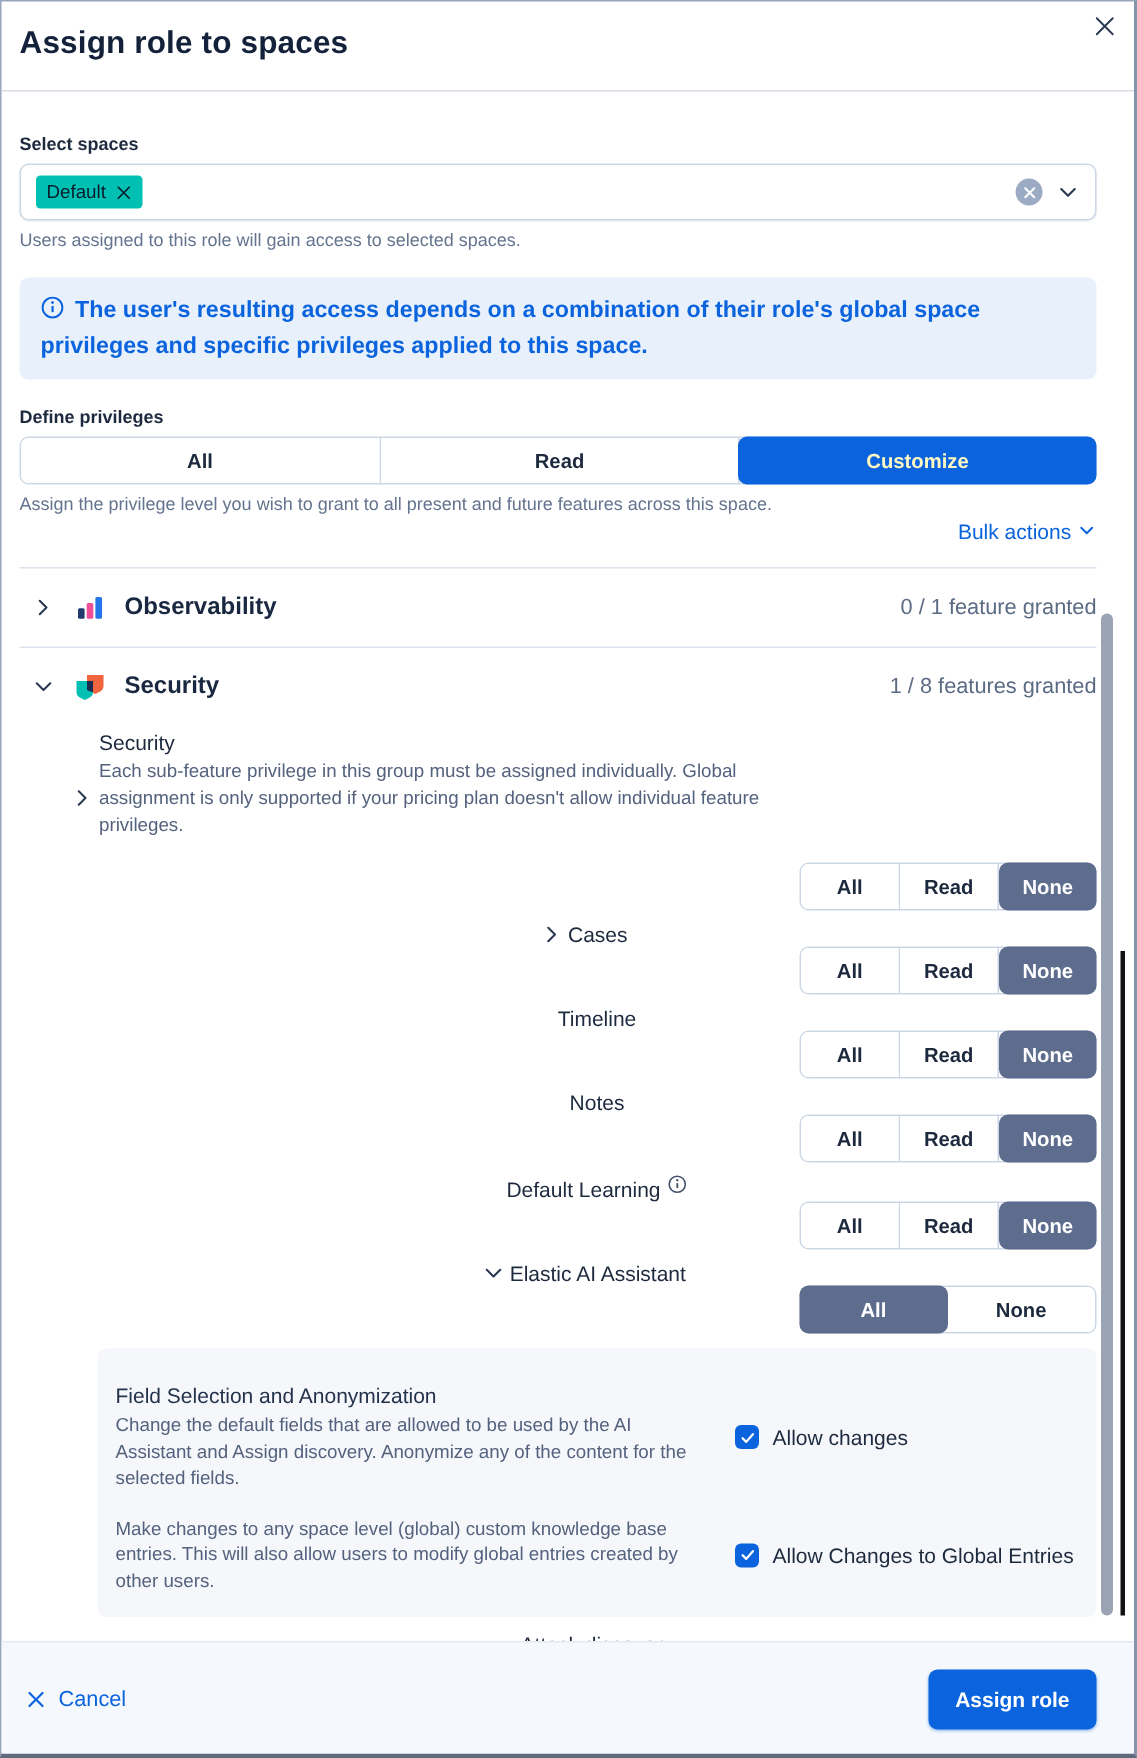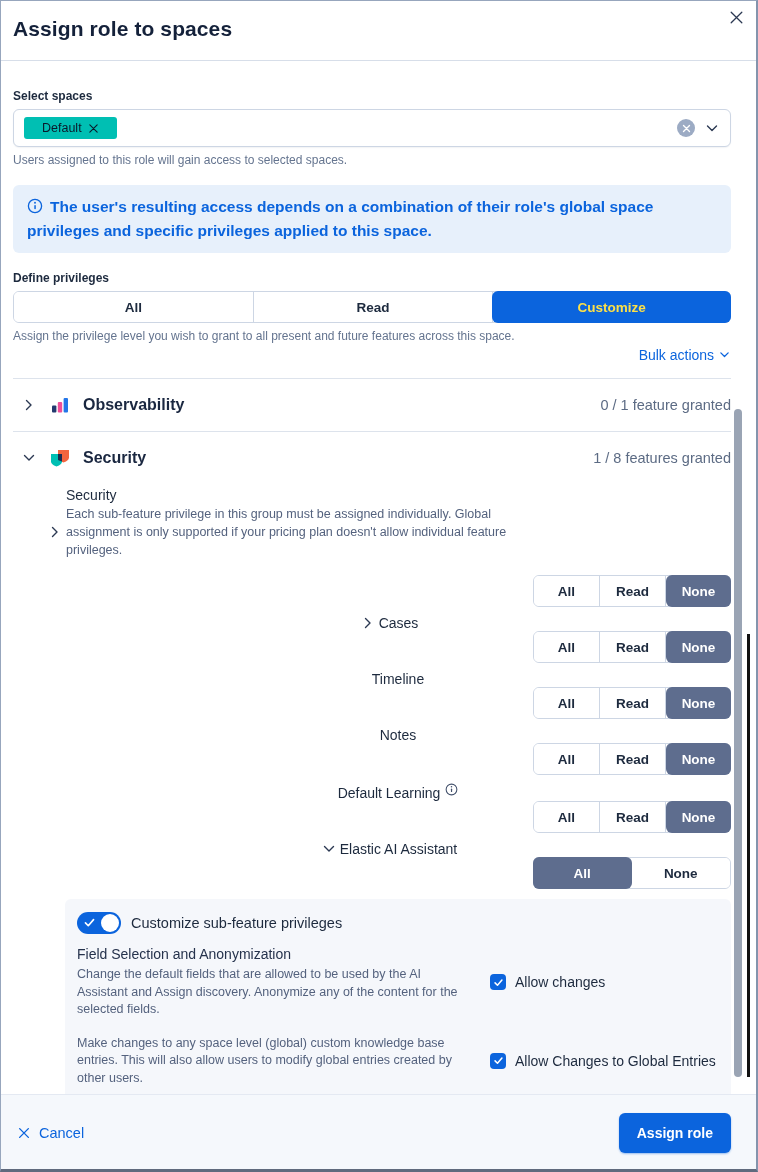--- a/index.html
+++ b/index.html
@@ -12,34 +12,34 @@
   
   .hdr{ height:60px; padding:16px 16px 0 12px; border-bottom:1px solid #d7dee9; position:relative;}
   .hdr h1{ font-size:21px; font-weight:700; color:#14213a; letter-spacing:.1px;}
   .close-btn{ position:absolute; top:7px; right:9px; width:22px; height:22px; background:none; border:none; cursor:pointer; color:#2b3852; display:flex;align-items:center;justify-content:center;}
   
   .body{ height:1033px; overflow:hidden; padding:28px 25px 0 12px; }
   .form-label{ font-size:12px; font-weight:700; color:#1d2a3e; margin-bottom:6px;}
   .combo{ height:38px; border:1px solid #cdd6e4; border-radius:6px; background:#fff;
     display:flex; align-items:center; padding:0 10px; box-shadow:0 1px 1px rgba(100,115,140,.08);}
   .badge{ display:inline-flex; align-items:center; gap:6px; background:#00bfb3; color:#0a1a2b;
-    font-size:12.5px; font-weight:500; padding:4px 18px; border-radius:3px; cursor:pointer;}
+    font-size:12.5px; font-weight:500; padding:4px 7px; border-radius:3px; cursor:pointer;}
   .combo-right{ margin-left:auto; display:flex; align-items:center; gap:9px;}
   .clear-circle{ width:18px;height:18px;border-radius:50%;background:#9cabc4;display:flex;align-items:center;justify-content:center;color:#fff;cursor:pointer;border:none;}
   .help-text{ font-size:12px; color:#64748f; margin-top:6px;}
   .callout{ margin-top:18px; background:#e7f0fb; border-radius:6px; padding:11px 14px;
     font-size:15.5px; font-weight:600; color:#0b64dd; line-height:22px;}
   .callout .ico{ display:inline-block; vertical-align:-2px; margin-right:7px;}
   .priv-label{ margin-top:18px;}
   .btn-group{ display:flex; border:1px solid #cdd6e4; border-radius:6px; background:#fff; height:32px;}
   .btn-group button{ flex:1; background:#fff; border:none; border-right:1px solid #cdd6e4;
     font-family:inherit; font-size:13.5px; font-weight:700; color:#1d2a3e; cursor:pointer;}
   .btn-group button:first-child{ border-radius:5px 0 0 5px;}
   .btn-group button:last-child{ border-right:none; border-radius:0 5px 5px 0;}
-  .btn-group button.sel-primary{ background:#0b64dd; color:#fde047; border-radius:6px; margin:-1px; z-index:2; border-right:none;}
+  .btn-group button.sel-primary{ background:#0b64dd; color:#fef9c3; border-radius:6px; margin:-1px; z-index:2; border-right:none;}
   .btn-group button.sel-dark{ background:#5e6d8e; color:#fff; border-radius:6px; z-index:2; border-right:none;}
   .btn-group button.sel-dark.last{ margin:-1px -1px -1px 0;}
   .btn-group button.sel-dark.first{ margin:-1px 0 -1px -1px;}
   .bulk-row{ text-align:right; margin-top:3px;}
   .link{ color:#0b64dd; font-size:14px; font-weight:500; text-decoration:none; cursor:pointer;}
   .divider{ border:none; border-top:1px solid #dde3ec; margin:0;}
   .divider.top{ margin-top:14px;}
   
   .cat-row{ display:flex; align-items:center; height:52px; cursor:pointer;}
   .cat-row .chev{ width:16px; margin-left:8px; color:#2b3852; display:flex;}
@@ -268,31 +268,20 @@
         </span>
         <span class="feat-label-c">Elastic AI Assistant</span>
       </div>
       <div class="btn-group grp">
         <button class="sel-dark first">All</button>
         <button>None</button>
       </div>
     </div>
 
     <div class="subpanel">
-      <div class="toggle-row">
-        <button class="switch" aria-checked="true">
-          <span class="tick">
-            <svg width="13" height="13" viewBox="0 0 16 16">
-                <path d="M3 8.5 L6.5 12 L13 4.5" fill="none" stroke="currentColor" stroke-width="2" stroke-linecap="round" stroke-linejoin="round"></path>
-              </svg>
-          </span>
-          <span class="thumb"></span>
-        </button>
-        <span class="toggle-label">Customize sub-feature privileges</span>
-      </div>
 
       <div class="subfeat">
         <div class="subfeat-left">
           <div class="subfeat-title">Field Selection and Anonymization</div>
           <div class="subfeat-desc">Change the default fields that are allowed to be used by the AI Assistant and Assign discovery. Anonymize any of the content for the selected fields.</div>
         </div>
         <div class="chk-row">
           <span class="checkbox">
             <svg width="11" height="11" viewBox="0 0 16 16">
                 <path d="M3 8.5 L6.5 12 L13 4.5" fill="none" stroke="#fff" stroke-width="2.2" stroke-linecap="round" stroke-linejoin="round"></path>

